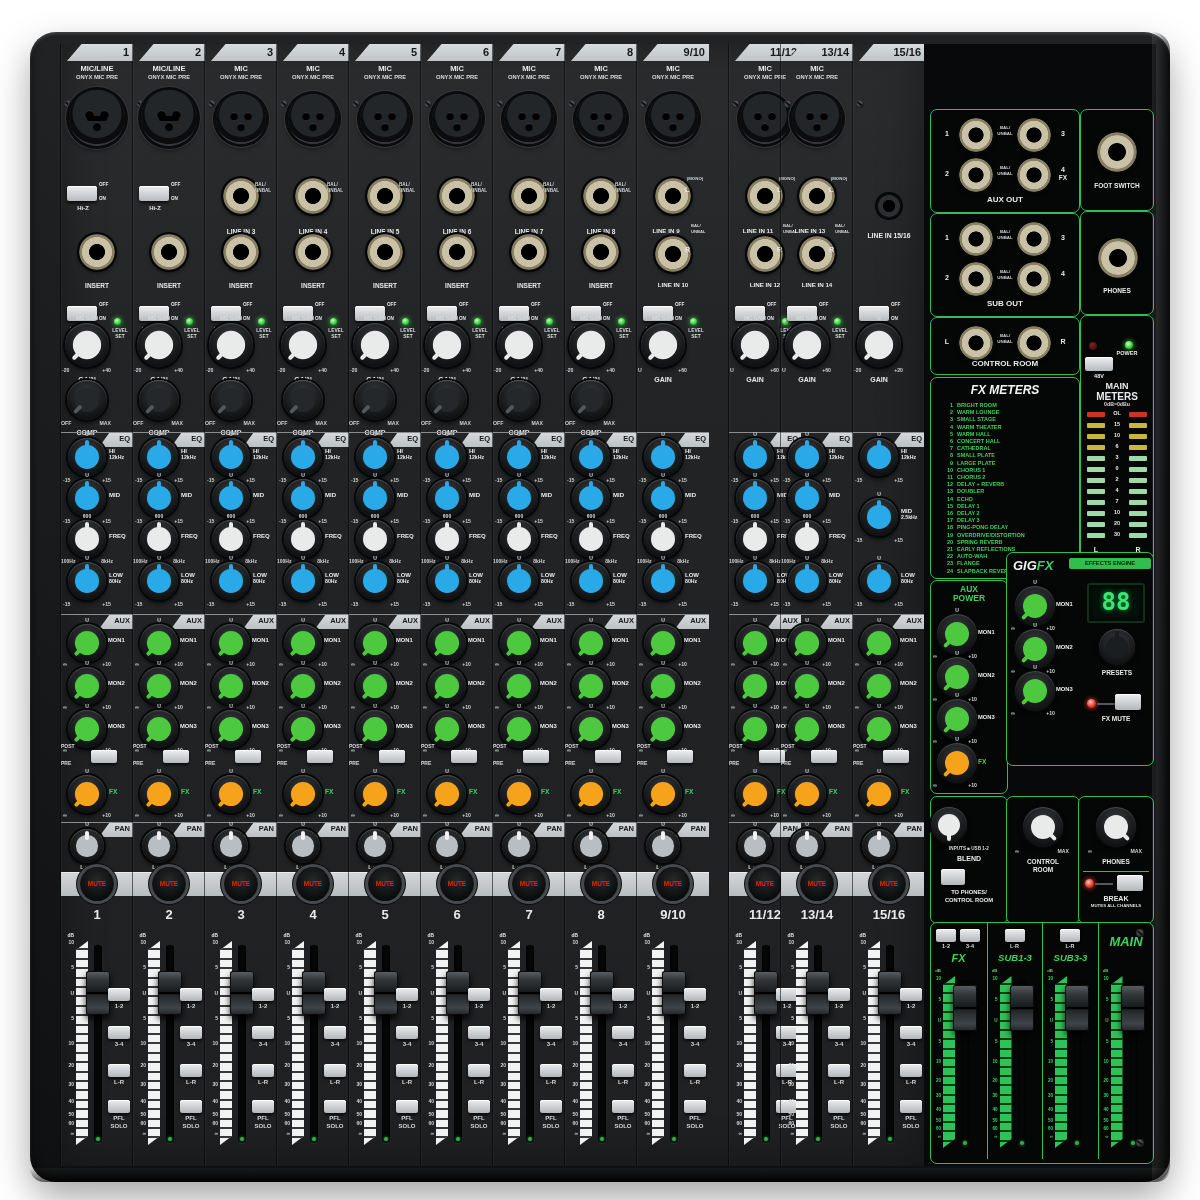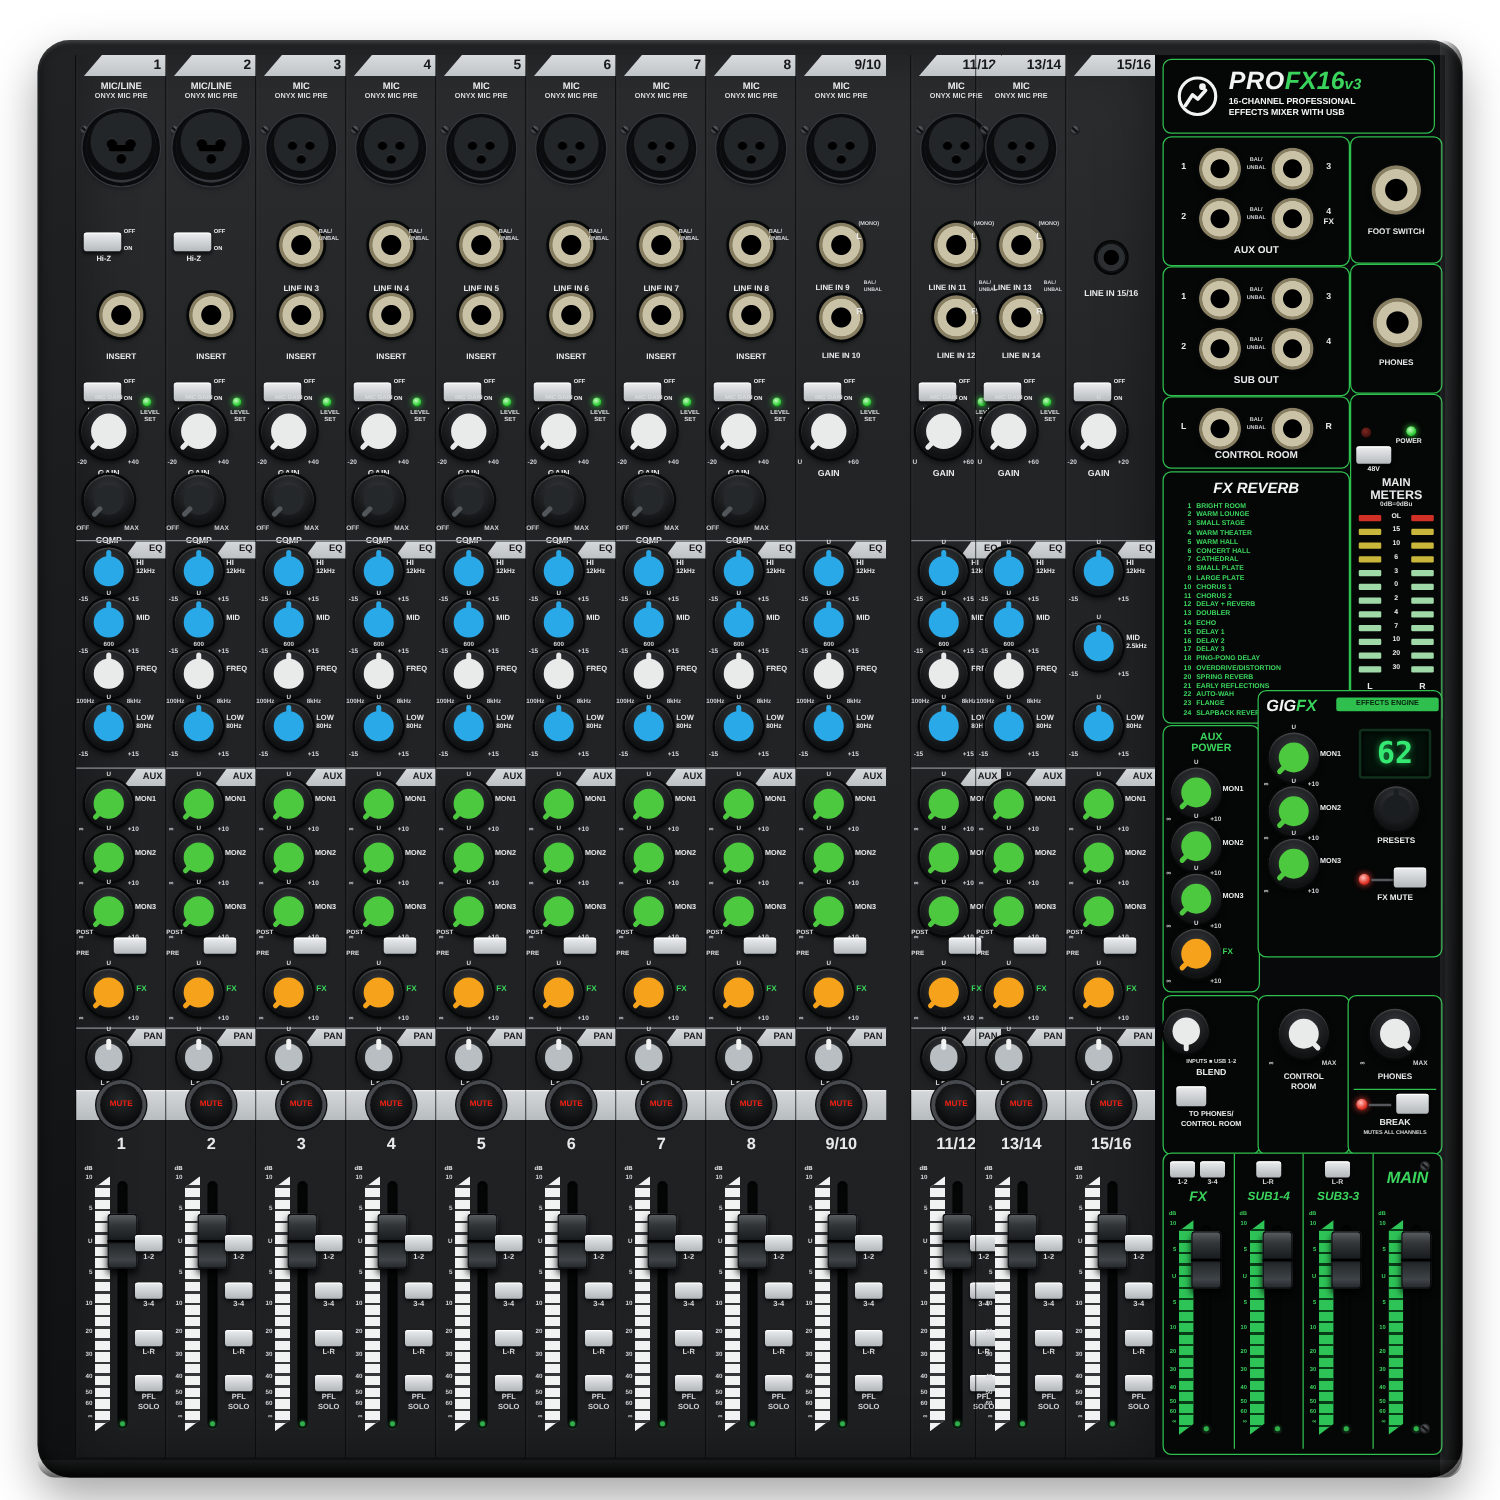--- a/index.html
+++ b/index.html
@@ -2187,30 +2187,20 @@
           <div class="gbtn" style="left:47px;top:982px;width:22px;height:13px"></div>
           <div class="t" style="left:46px;top:997px;width:24px;color:#d4d7d9;font-size:6px">3-4</div>
           <div class="gbtn" style="left:47px;top:1020px;width:22px;height:13px"></div>
           <div class="t" style="left:46px;top:1035px;width:24px;color:#d4d7d9;font-size:6px">L-R</div>
           <div class="gbtn" style="left:47px;top:1056px;width:22px;height:13px"></div>
           <div class="t" style="left:46px;top:1071px;width:24px;color:#d4d7d9;font-size:6px">PFL</div>
           <div class="t" style="left:46px;top:1079px;width:24px;color:#d4d7d9;font-size:6px">SOLO</div>
         </div>
       </div>
   <div class="master" id="master">
-        <div class="cell" style="left:6px;top:3px;width:216px;height:58px">
-          <svg class="mlogo" style="left:10px;top:12px;width:34px;height:34px" viewBox="0 0 24 24">
-            <circle cx="12" cy="12" r="10.3" fill="none" stroke="#f2f3f3" stroke-width="1.8"></circle>
-            <circle cx="14.8" cy="6.6" r="1.9" fill="#f2f3f3"></circle>
-            <path d="M5.2 17.2 L9.2 11.2 L12.2 13.6 L16.6 8.6" fill="none" stroke="#f2f3f3" stroke-width="2" stroke-linecap="round" stroke-linejoin="round"></path>
-          </svg>
-          <div style="position:absolute;left:52px;top:6px"><span class="tpro">PRO</span><span class="tfx">FX16</span><span class="tv3">v3</span></div>
-          <div class="t" style="left:52px;top:30px;width:160px;text-align:left;color:#f2f3f3;font-size:7px">16-CHANNEL PROFESSIONAL</div>
-          <div class="t" style="left:52px;top:39px;width:160px;text-align:left;color:#f2f3f3;font-size:7px">EFFECTS MIXER WITH USB</div>
-        </div>
         <div class="cell" style="left:6px;top:65px;width:148px;height:102px">
           <div class="jack metal" style="left:28px;top:8px;width:34px;height:34px"></div>
           <div class="jack metal" style="left:86px;top:8px;width:34px;height:34px"></div>
           <div class="jack metal" style="left:28px;top:48px;width:34px;height:34px"></div>
           <div class="jack metal" style="left:86px;top:48px;width:34px;height:34px"></div>
           <div class="t" style="left:8px;top:20px;width:16px;font-size:7px">1</div>
           <div class="t" style="left:124px;top:20px;width:16px;font-size:7px">3</div>
           <div class="t" style="left:62px;top:16px;width:24px;color:#cfd2d4;font-size:4.4px">BAL/</div>
           <div class="t" style="left:62px;top:22px;width:24px;color:#cfd2d4;font-size:4.4px">UNBAL</div>
           <div class="t" style="left:8px;top:60px;width:16px;font-size:7px">2</div>
@@ -2296,21 +2286,21 @@
           <i class="seg" style="left:48px;top:206px;width:18px;background:#9fd9a8"></i>
           <i class="seg" style="left:6px;top:217px;width:18px;background:#9fd9a8"></i>
           <div class="t" style="left:25px;top:216px;width:22px;font-size:5.5px">30</div>
           <i class="seg" style="left:48px;top:217px;width:18px;background:#9fd9a8"></i>
           <div class="t" style="left:6px;top:230px;width:18px;font-size:7px">L</div>
           <div class="t" style="left:48px;top:230px;width:18px;font-size:7px">R</div>
           <i class="led ledr" style="left:31px;top:241px;width:9px;height:9px"></i>
           <div class="t" style="left:0;top:253px;width:72px;font-size:5.8px">RUDE SOLO</div>
         </div>
         <div class="cell" style="left:6px;top:333px;width:148px;height:200px">
-          <div class="t" style="left:0;top:6px;width:148px;color:#f2f3f3;font-style:italic;font-size:12px">FX REVERB</div>
+          <div class="t" style="left:0;top:6px;width:148px;color:#f2f3f3;font-style:italic;font-size:12px">FX METERS</div>
           <div style="position:absolute;left:10px;top:24px;width:132px;height:7px">
             <span class="g" style="position:absolute;left:0;width:12px;text-align:right;font-size:5.5px;font-weight:bold">1</span>
             <span class="g" style="position:absolute;left:16px;font-size:5.5px;font-weight:bold;white-space:nowrap">BRIGHT ROOM</span>
           </div>
           <div style="position:absolute;left:10px;top:31.2px;width:132px;height:7px">
             <span class="g" style="position:absolute;left:0;width:12px;text-align:right;font-size:5.5px;font-weight:bold">2</span>
             <span class="g" style="position:absolute;left:16px;font-size:5.5px;font-weight:bold;white-space:nowrap">WARM LOUNGE</span>
           </div>
           <div style="position:absolute;left:10px;top:38.4px;width:132px;height:7px">
             <span class="g" style="position:absolute;left:0;width:12px;text-align:right;font-size:5.5px;font-weight:bold">3</span>
@@ -2471,21 +2461,21 @@
           <div class="t" style="left:2px;top:112px;width:52px;color:#d9dbdc;font-size:5px">U</div>
           <div class="knob kgreen ccw" style="left:8px;top:118px;width:40px;height:40px">
             <span class="rot">
               <i class="cap"></i>
               <i class="ptr"></i>
             </span>
           </div>
           <div class="t" style="left:49px;top:133px;width:28px;text-align:left;font-size:5.8px">MON3</div>
           <div class="t" style="left:4px;top:158px;width:18px;text-align:left;color:#cfd2d4;font-size:5.4px">∞</div>
           <div class="t" style="left:28px;top:158px;width:20px;text-align:right;color:#cfd2d4;font-size:5.2px">+10</div>
-          <div class="disp" style="left:80px;top:30px;width:54px;height:36px;font-size:24px;line-height:34px">62</div>
+          <div class="disp" style="left:80px;top:30px;width:54px;height:36px;font-size:24px;line-height:34px">88</div>
           <div class="knob kblack" style="left:92px;top:76px;width:36px;height:36px">
             <span class="rot">
               <i class="cap"></i>
               <i class="ptr"></i>
             </span>
           </div>
           <div class="t" style="left:74px;top:116px;width:72px;font-size:6.5px">PRESETS</div>
           <i class="led ledr" style="left:80px;top:146px;width:9px;height:9px"></i>
           <div style="position:absolute;left:90px;top:150px;width:18px;height:2px;background:#54585c"></div>
           <div class="gbtn" style="left:108px;top:141px;width:26px;height:16px"></div>
@@ -2555,21 +2545,21 @@
             <div class="fstripe gstripe" style="left:12px;top:53px;width:12px;height:172px">
               <i></i>
             </div>
             <div class="ftrack" style="left:30px;top:57px;width:8px;height:166px"></div>
             <i class="fdot" style="left:32px;top:218px"></i>
             <div class="fthumb" style="left:22px;top:62px;width:24px;height:46px"></div>
           </div>
           <div style="position:absolute;left:55.5px;top:0;width:55px;height:236px;border-left:1.5px solid #2fbf4e">
             <div class="gbtn" style="left:17px;top:6px;width:20px;height:13px"></div>
             <div class="t" style="left:15px;top:21px;width:24px;color:#d4d7d9;font-size:5.5px">L-R</div>
-            <div class="t" style="left:0;top:30px;width:55px;color:#3ad45c;font-style:italic;font-size:9.5px">SUB1-4</div>
+            <div class="t" style="left:0;top:30px;width:55px;color:#3ad45c;font-style:italic;font-size:9.5px">SUB1-3</div>
             <div class="t" style="left:0;top:46px;width:10px;text-align:right;color:#3ad45c;font-size:4.4px">dB</div>
             <div class="t" style="left:0;top:54px;width:10px;text-align:right;color:#3ad45c;font-size:4.6px">10</div>
             <div class="t" style="left:0;top:75px;width:10px;text-align:right;color:#3ad45c;font-size:4.6px">5</div>
             <div class="t" style="left:0;top:96px;width:10px;text-align:right;color:#3ad45c;font-size:4.6px">U</div>
             <div class="t" style="left:0;top:117px;width:10px;text-align:right;color:#3ad45c;font-size:4.6px">5</div>
             <div class="t" style="left:0;top:137px;width:10px;text-align:right;color:#3ad45c;font-size:4.6px">10</div>
             <div class="t" style="left:0;top:156px;width:10px;text-align:right;color:#3ad45c;font-size:4.6px">20</div>
             <div class="t" style="left:0;top:171px;width:10px;text-align:right;color:#3ad45c;font-size:4.6px">30</div>
             <div class="t" style="left:0;top:185px;width:10px;text-align:right;color:#3ad45c;font-size:4.6px">40</div>
             <div class="t" style="left:0;top:196px;width:10px;text-align:right;color:#3ad45c;font-size:4.6px">50</div>

